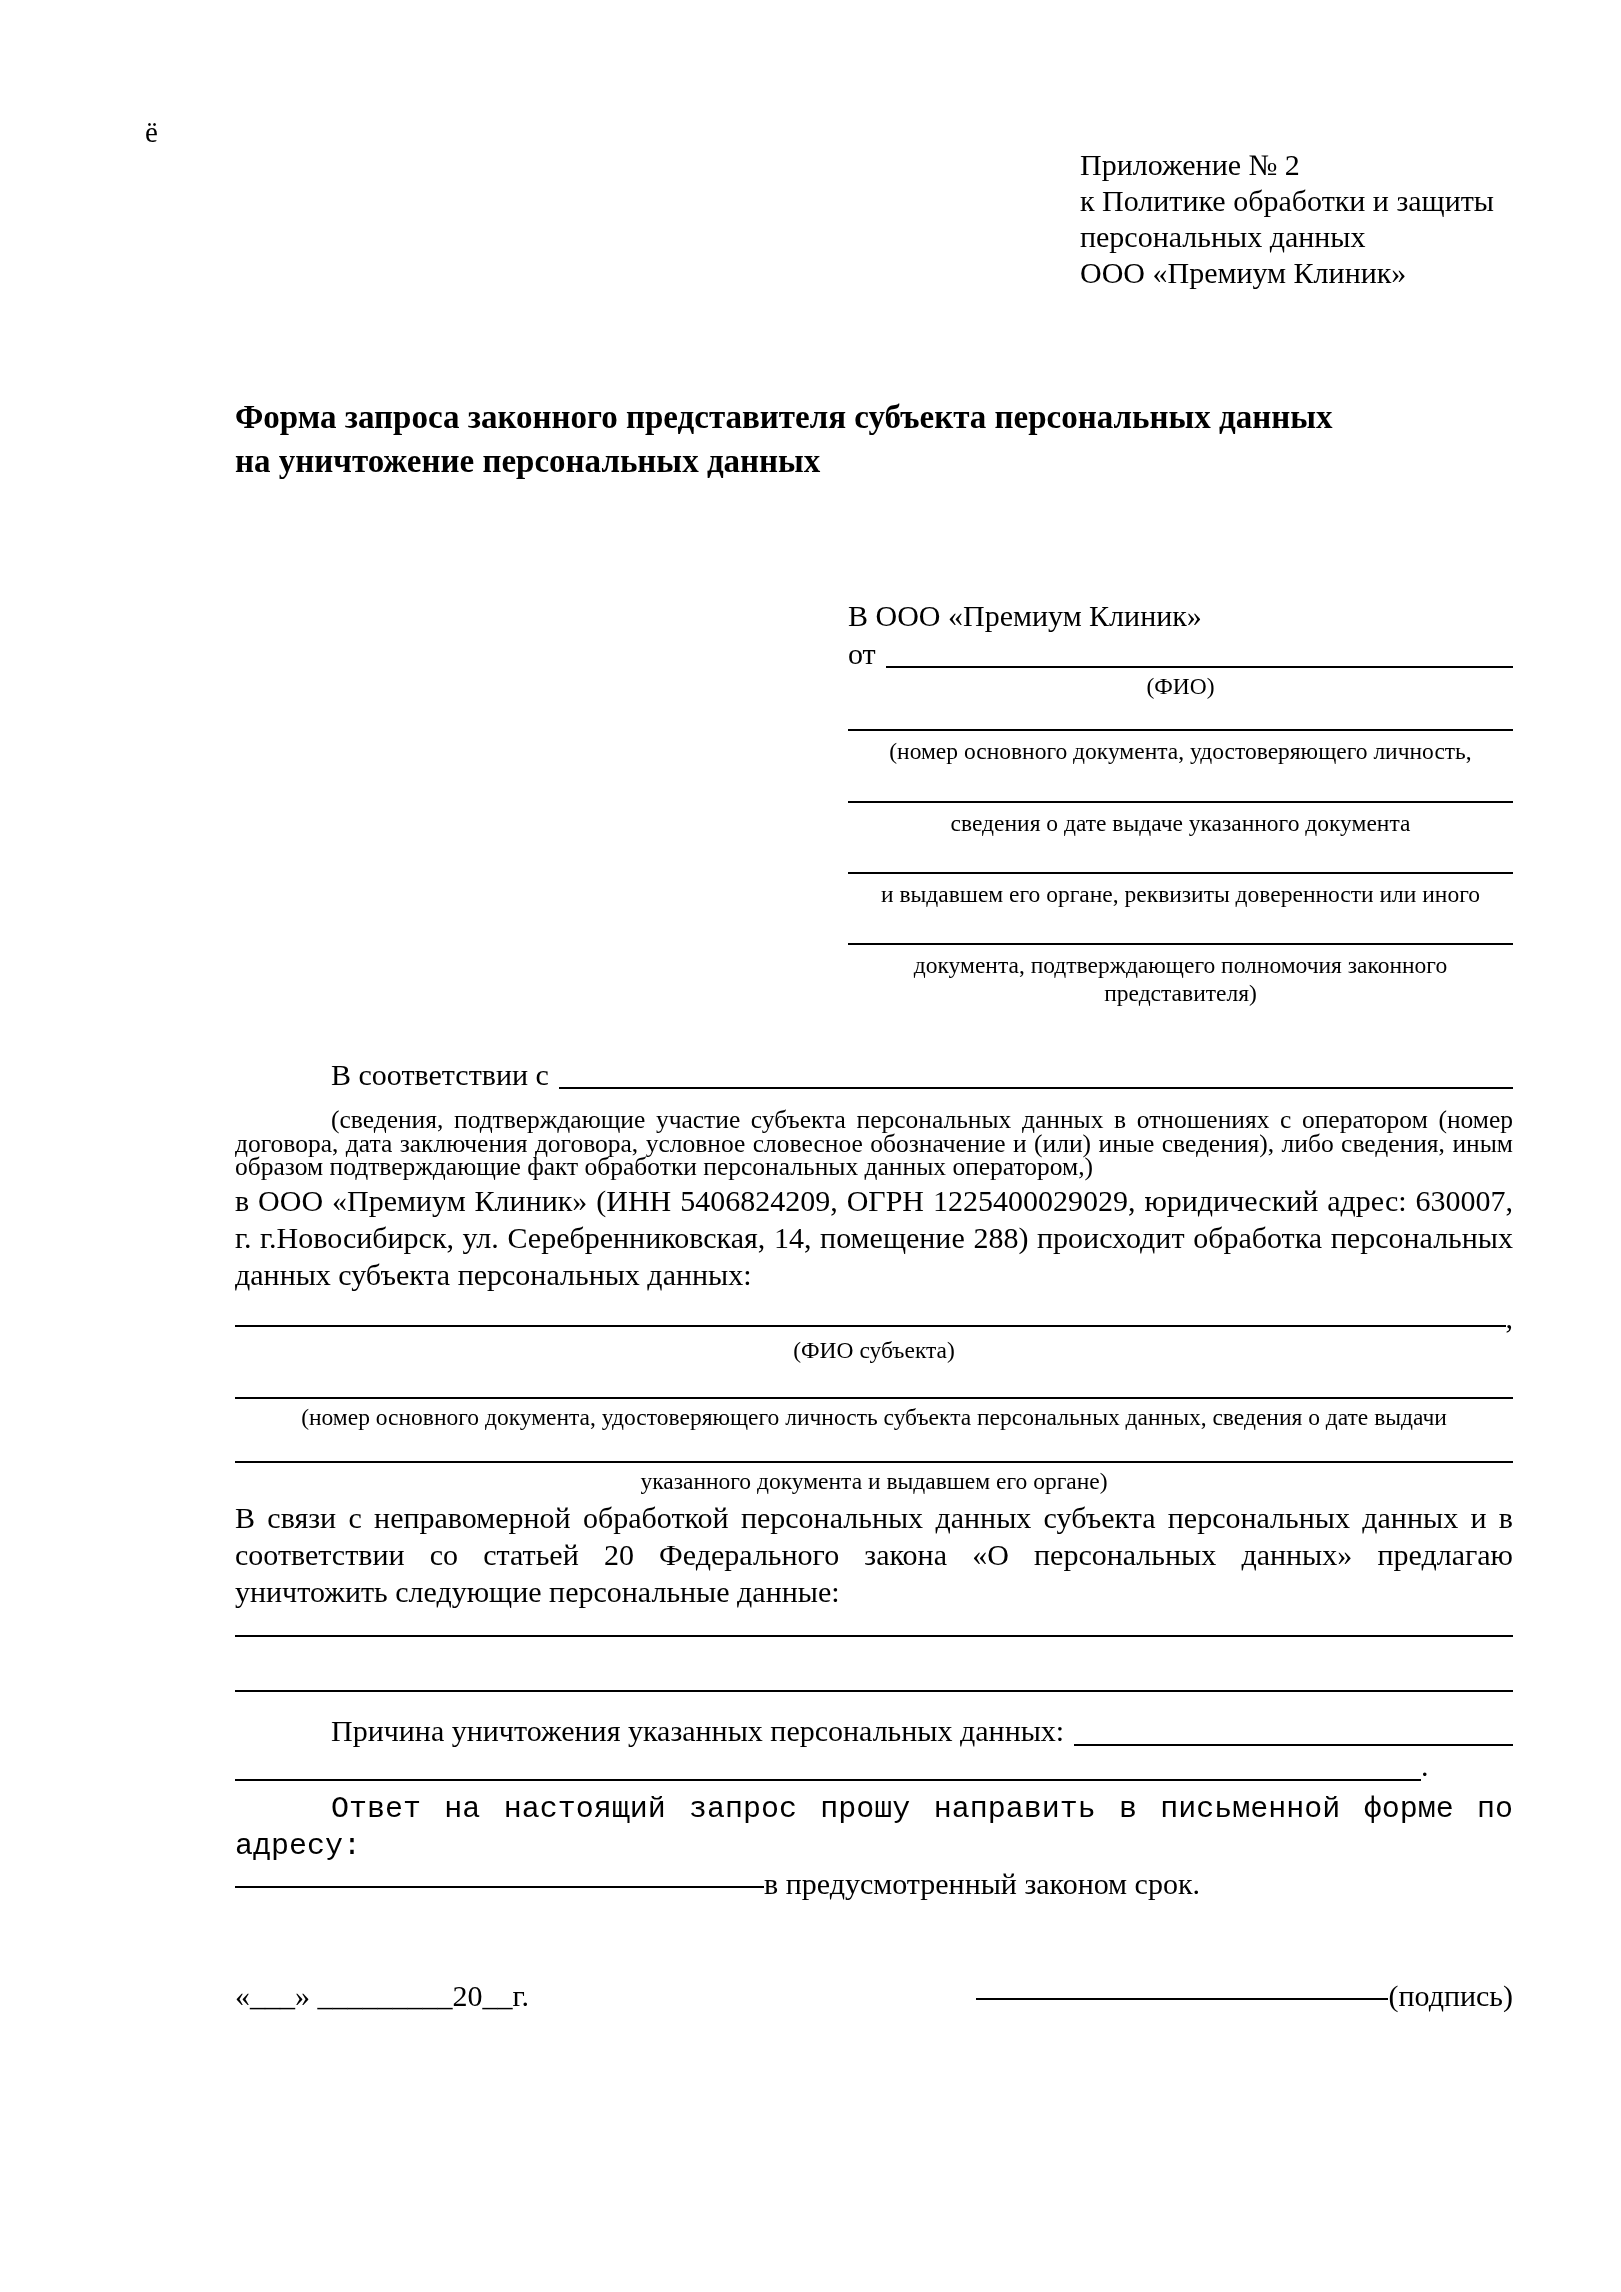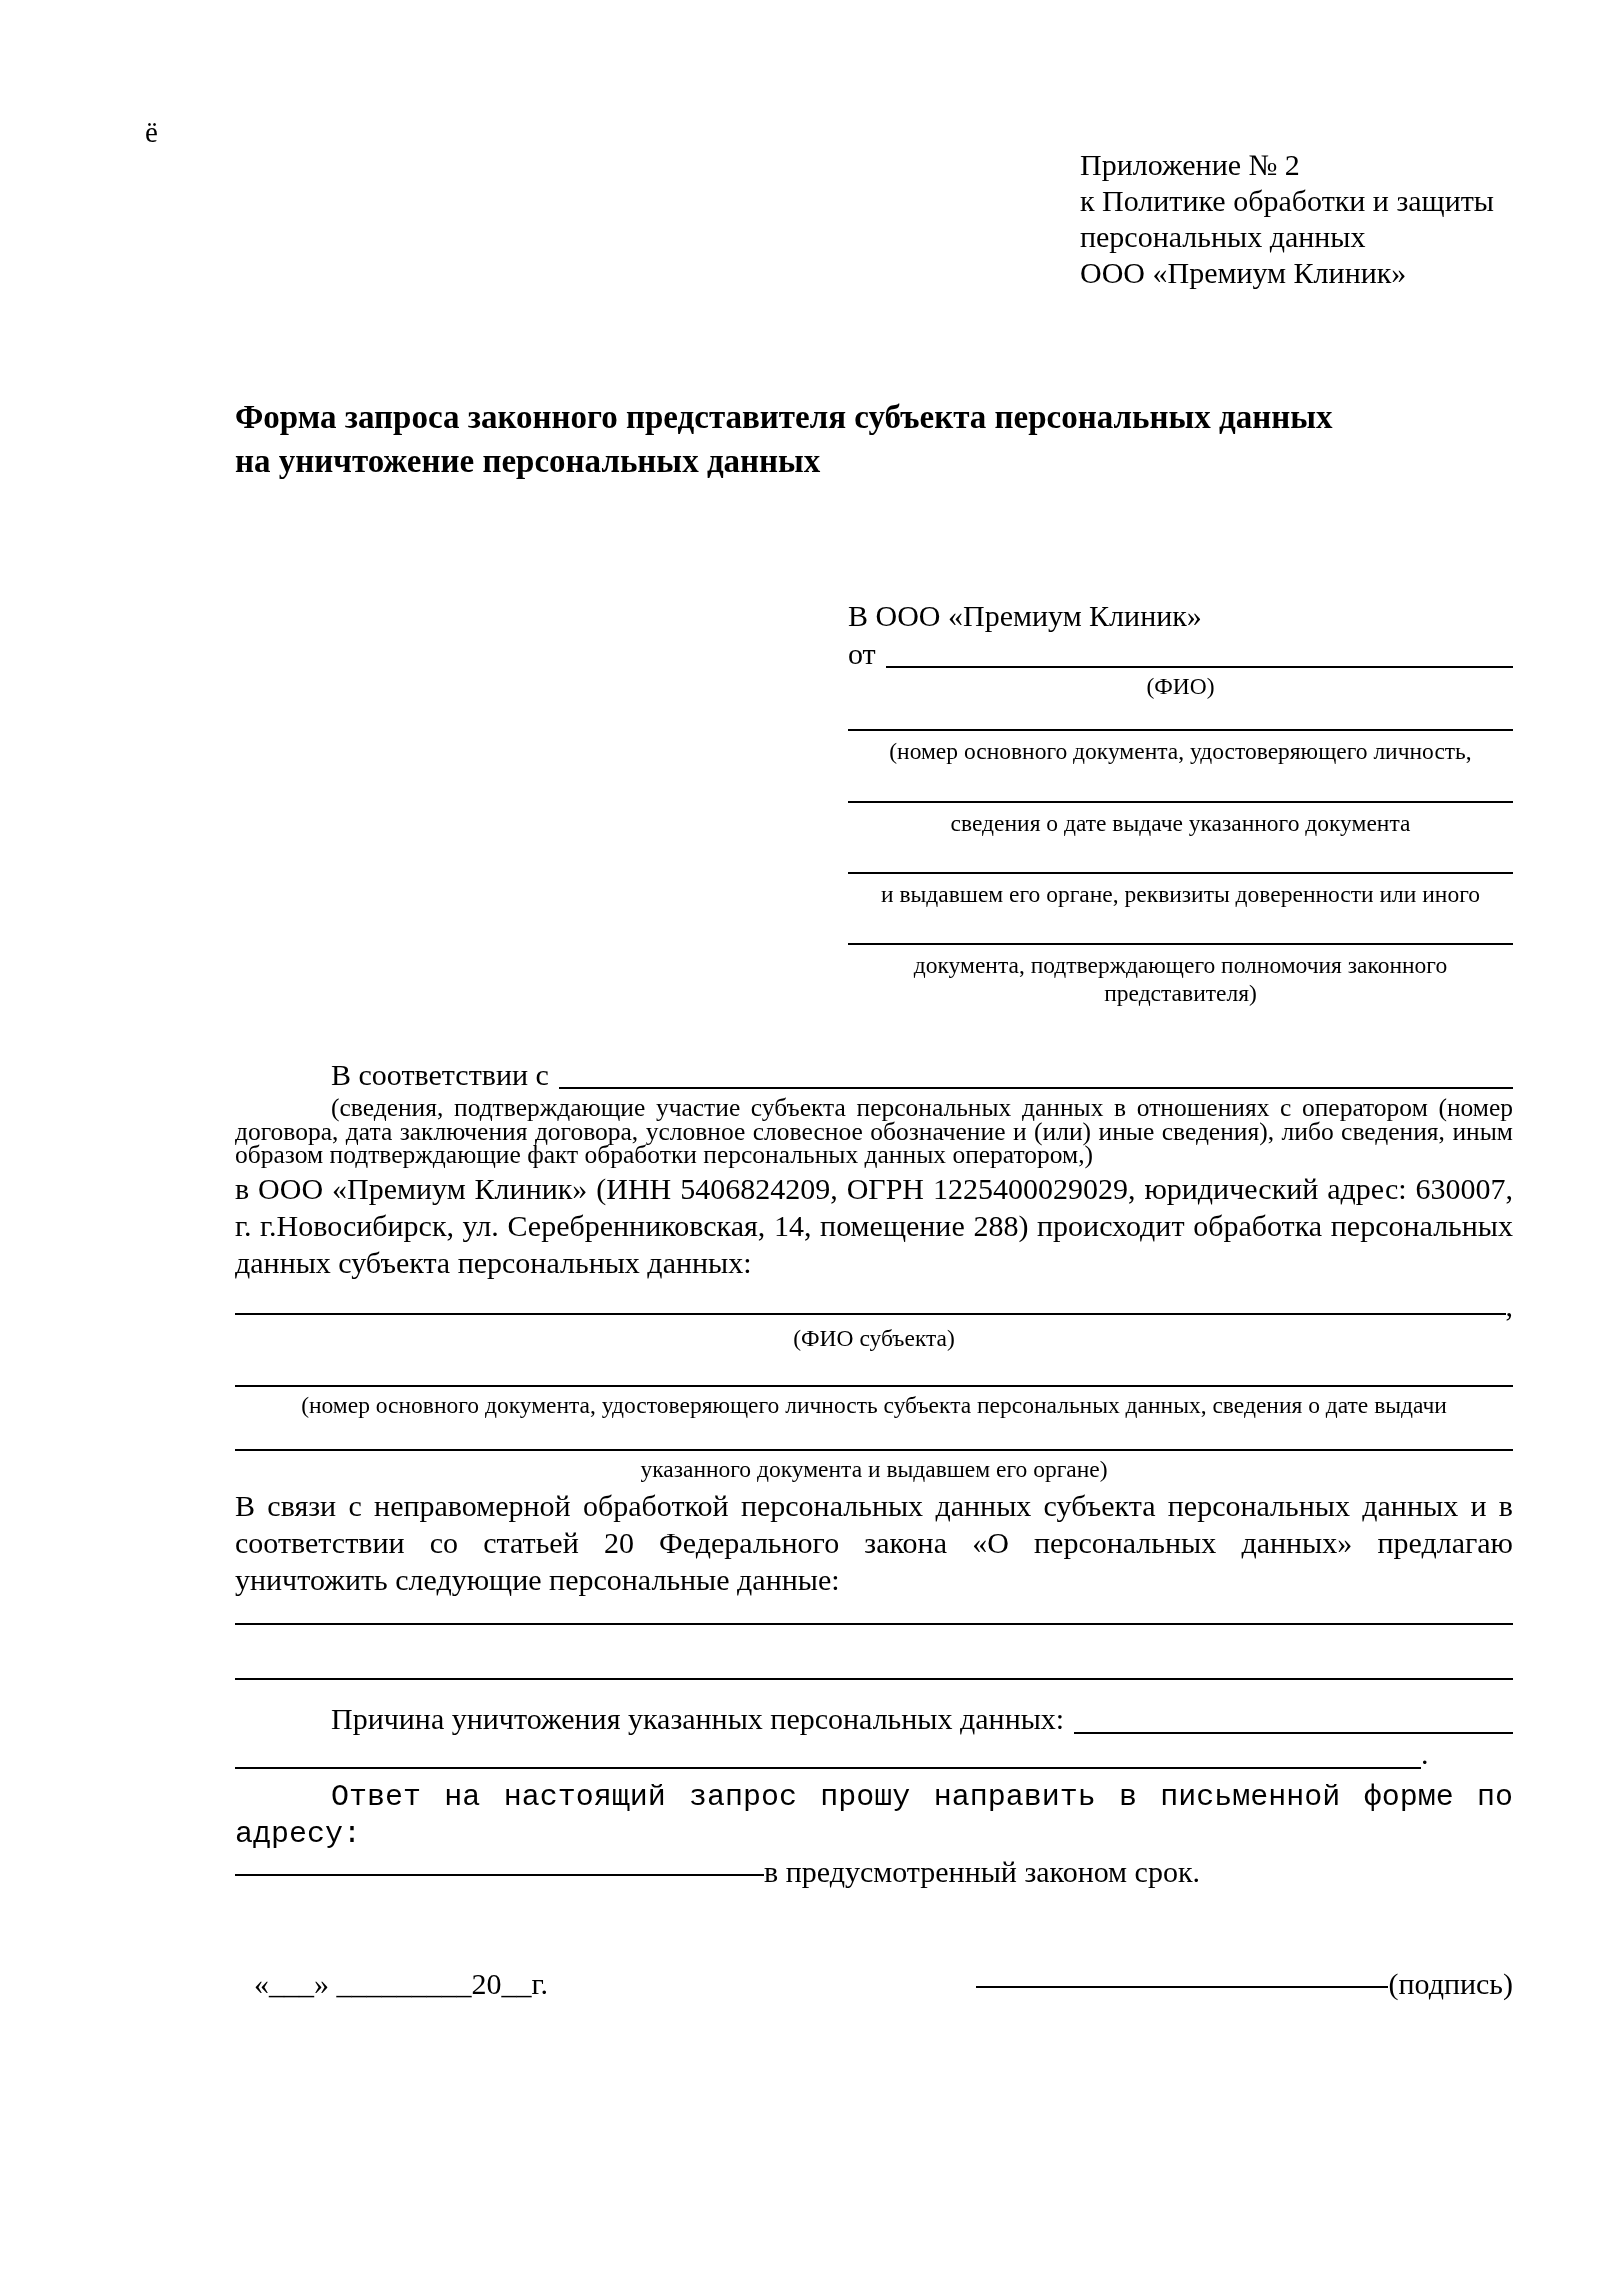--- a/index.html
+++ b/index.html
@@ -62,21 +62,21 @@
   }
   .bgroup1 { margin-top: 29px; }
   .bgroup  { margin-top: 35px; }
   .bgroup1 .bcap, .bgroup .bcap { margin-top: 6.9px; }
   .accord { margin-top: 49px; padding-left: 96px; text-align: right; }
   .small-par {
     font-size: 25.5px;
     line-height: 23.5px;
     text-align: justify;
     text-indent: 96px;
-    margin-top: 2px;
+    margin-top: 14px;
   }
   .par {
     font-size: 30px;
     line-height: 37px;
     text-align: justify;
     margin-top: 3.9px;
   }
   .comma-row { margin-top: 9.8px; height: 29px; }
   .comma-row .suffix { line-height: 29px; }
   .cap-center { margin-top: 4.9px; }
@@ -105,21 +105,20 @@
   .w1210 { width: 1186px; }
   .w540 { width: 529px; }
   .w420 { width: 412px; }
   .footer-row {
     margin-top: 74px;
     display: flex;
     justify-content: space-between;
     align-items: flex-end;
     font-size: 30px;
     line-height: 38px;
-    margin-left: 19px;
   }
 </style>
 </head>
 <body>
 
 <div class="page">
 
   <div class="stray">ё</div>
 
   <div class="header-block">

